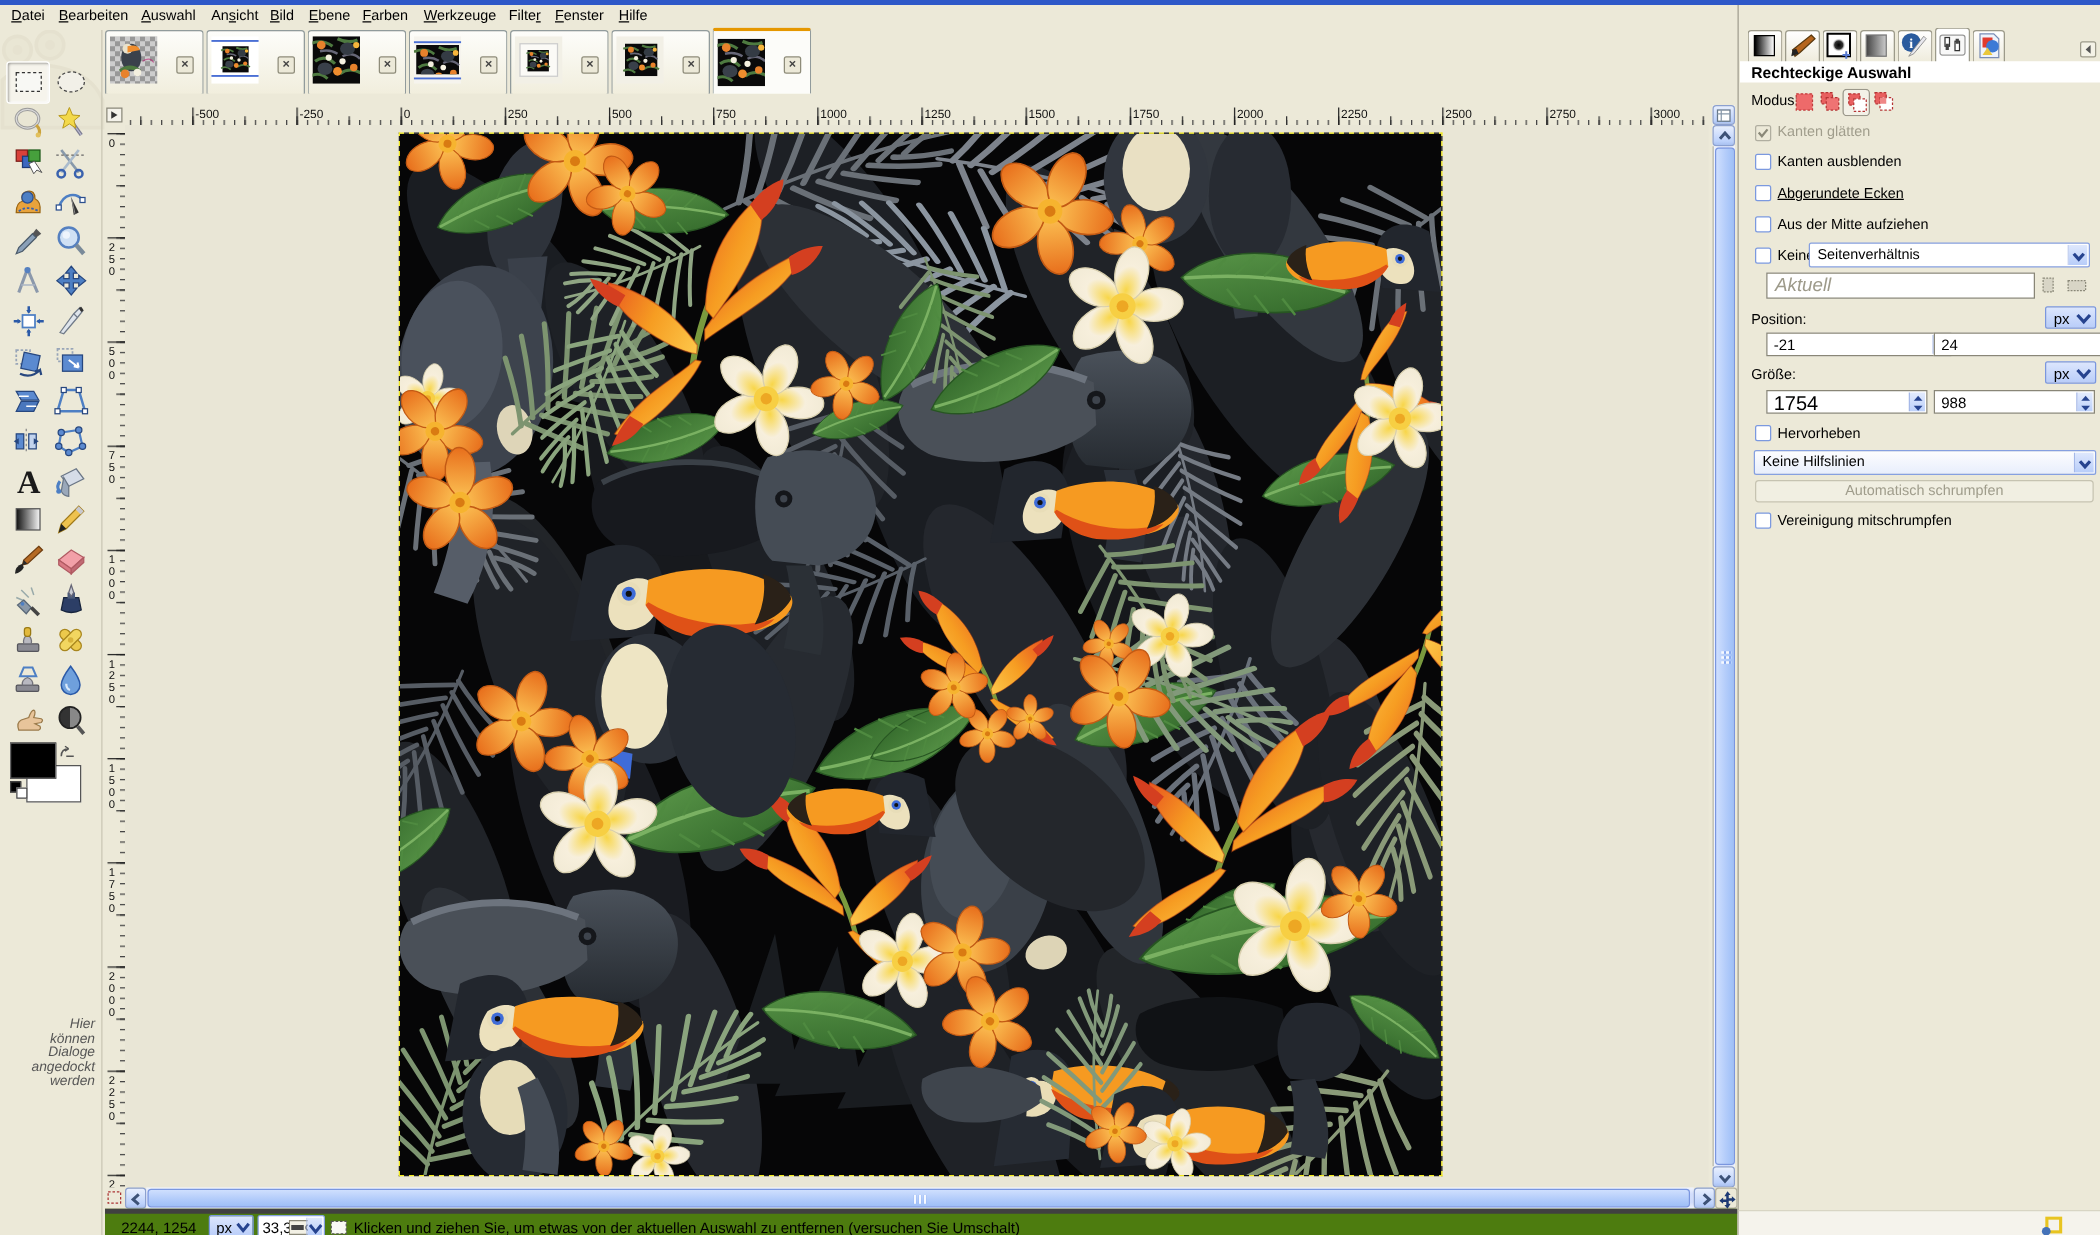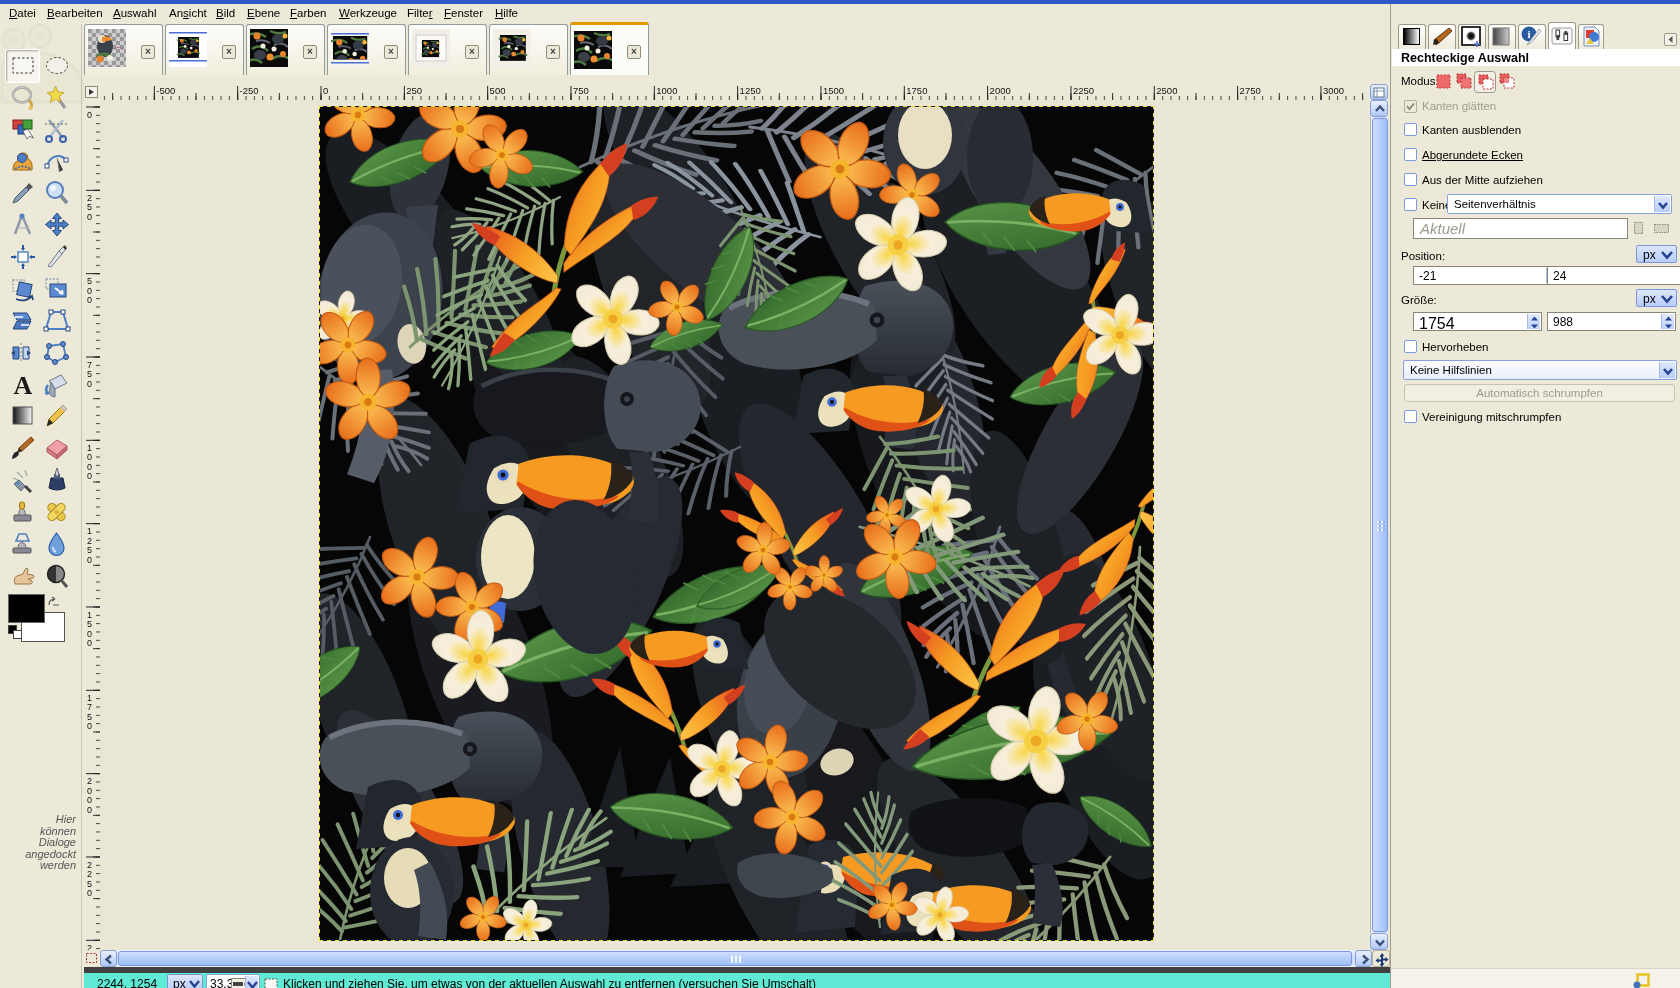--- a/index.html
+++ b/index.html
@@ -38,21 +38,21 @@
 .sbtn { position:absolute; background:linear-gradient(#e8effe,#bcd1fb 80%,#a8c0f0); border:1px solid #8ca0cf; border-radius:3px; }
 .sbtn svg { position:absolute; left:0; top:0; }
 #vsb { left:1370px; top:84px; width:18px; height:866px; background:#f2f1e9; }
 #vtrack { position:absolute; left:0; top:33px; width:18px; height:816px; background:linear-gradient(90deg,#f0f4fe,#d3defc 30%,#cfdbfb 70%,#eef2fd); border-left:1px solid #b6b5a8; }
 #vthumb { position:absolute; left:1px; top:1px; width:16px; height:814px; background:linear-gradient(90deg,#cfdffe,#b3ccfa 55%,#9ebff7); border:1px solid #7a96df; border-radius:3px; }
 #hsb { left:100px; top:950px; width:1290px; height:17px; background:#ece9d8; }
 #htrack { position:absolute; left:17px; top:0; width:1238px; height:17px; background:linear-gradient(#f0f4fe,#d3defc 30%,#cfdbfb 70%,#eef2fd); }
 #hthumb { position:absolute; left:1px; top:1px; width:1234px; height:15px; background:linear-gradient(#cfdffe,#b3ccfa 55%,#9ebff7); border:1px solid #7a96df; border-radius:3px; }
 .grip { position:absolute; background:repeating-linear-gradient(90deg,#f6f9ff 0 2px,#89aaf0 2px 4px); }
 
-#status { left:84px; top:967px; width:1306px; height:21px; background:#5eead4; border-top:6px solid #404040; }
+#status { left:84px; top:967px; width:1306px; height:21px; background:#4d7c0f; border-top:4px solid #404040; }
 
 #rpanel { left:1390px; top:4px; width:290px; height:984px; background:#ece9d8; border-left:1px solid #a09d8e; }
 .dtab { position:absolute; top:20px; width:28px; height:26px; border:1px solid #9c9a8a; border-bottom:none; border-radius:3px 3px 0 0; background:linear-gradient(#fff,#eeebdb); }
 .dtab.active { top:18px; height:32px; background:#fff; }
 #whiteband { position:absolute; left:1px; top:45px; width:288px; height:17px; background:#fff; }
 .ckb { position:absolute; width:13px; height:13px; background:#fff; border:1px solid #7b99df; border-radius:2px; }
 .ckb.dis { background:#ece9d8; border-color:#b0aea0; }
 .lbl { position:absolute; font-size:11.5px; white-space:nowrap; }
 .combo { position:absolute; background:#fff; border:1px solid #86a0e0; border-radius:2px; }
 .cbtn { position:absolute; right:1px; top:1px; bottom:1px; width:16px; background:linear-gradient(#dfe8fd,#b8cdf9); border-left:1px solid #a5b8e8; border-radius:0 1px 1px 0; }

